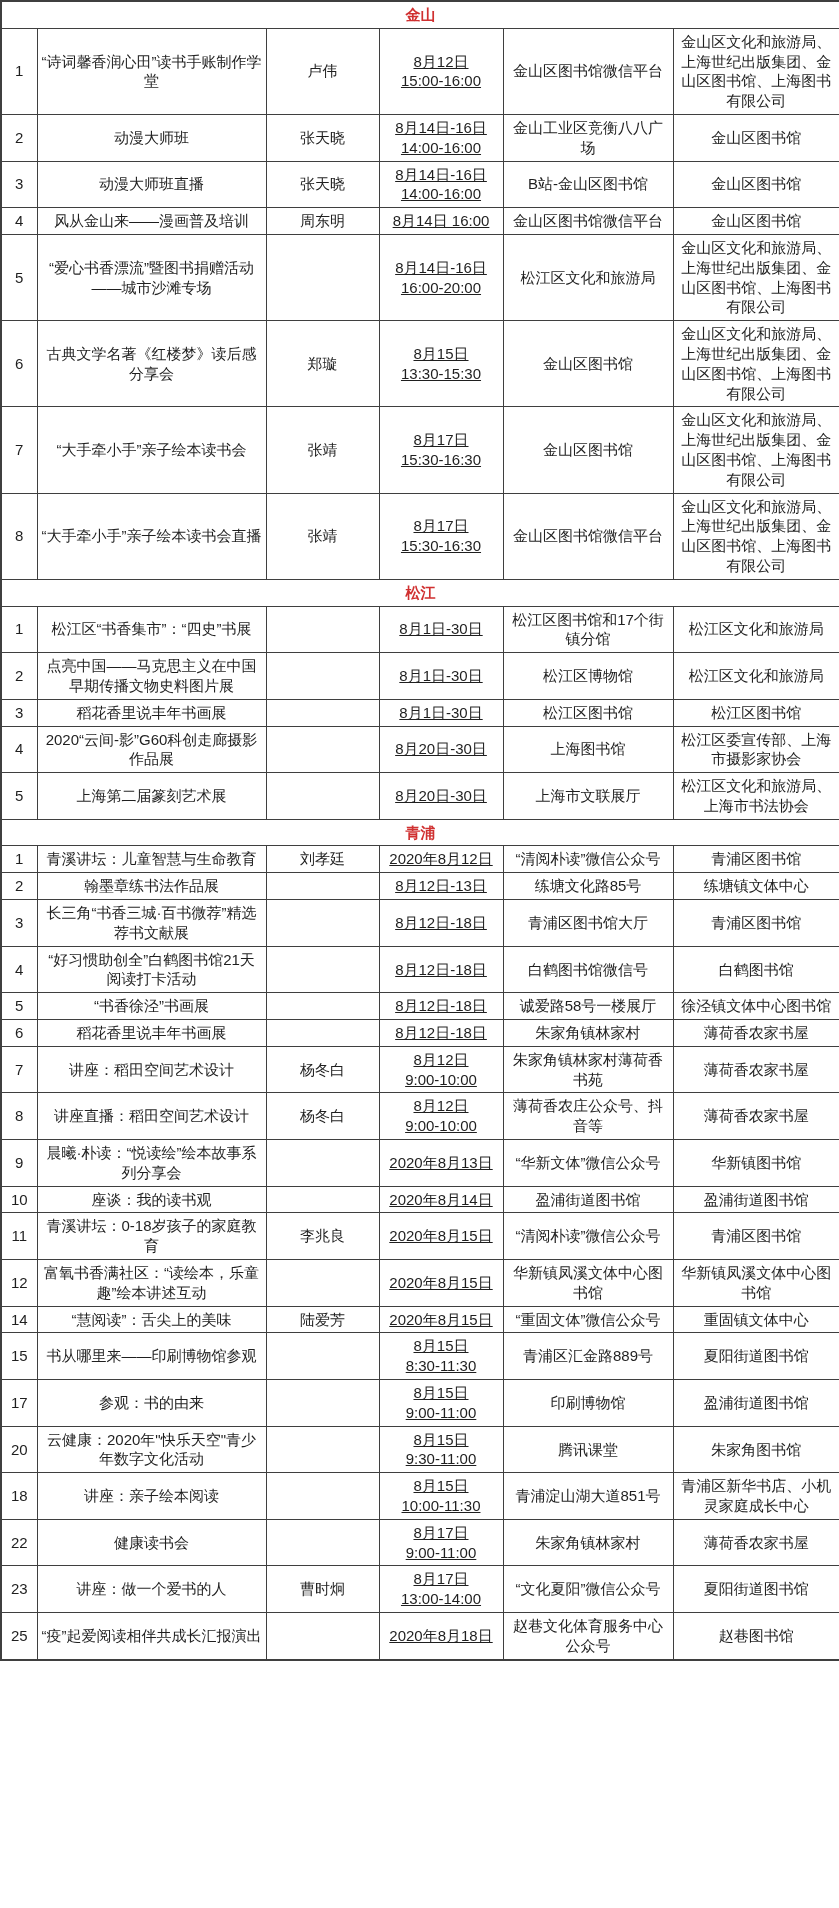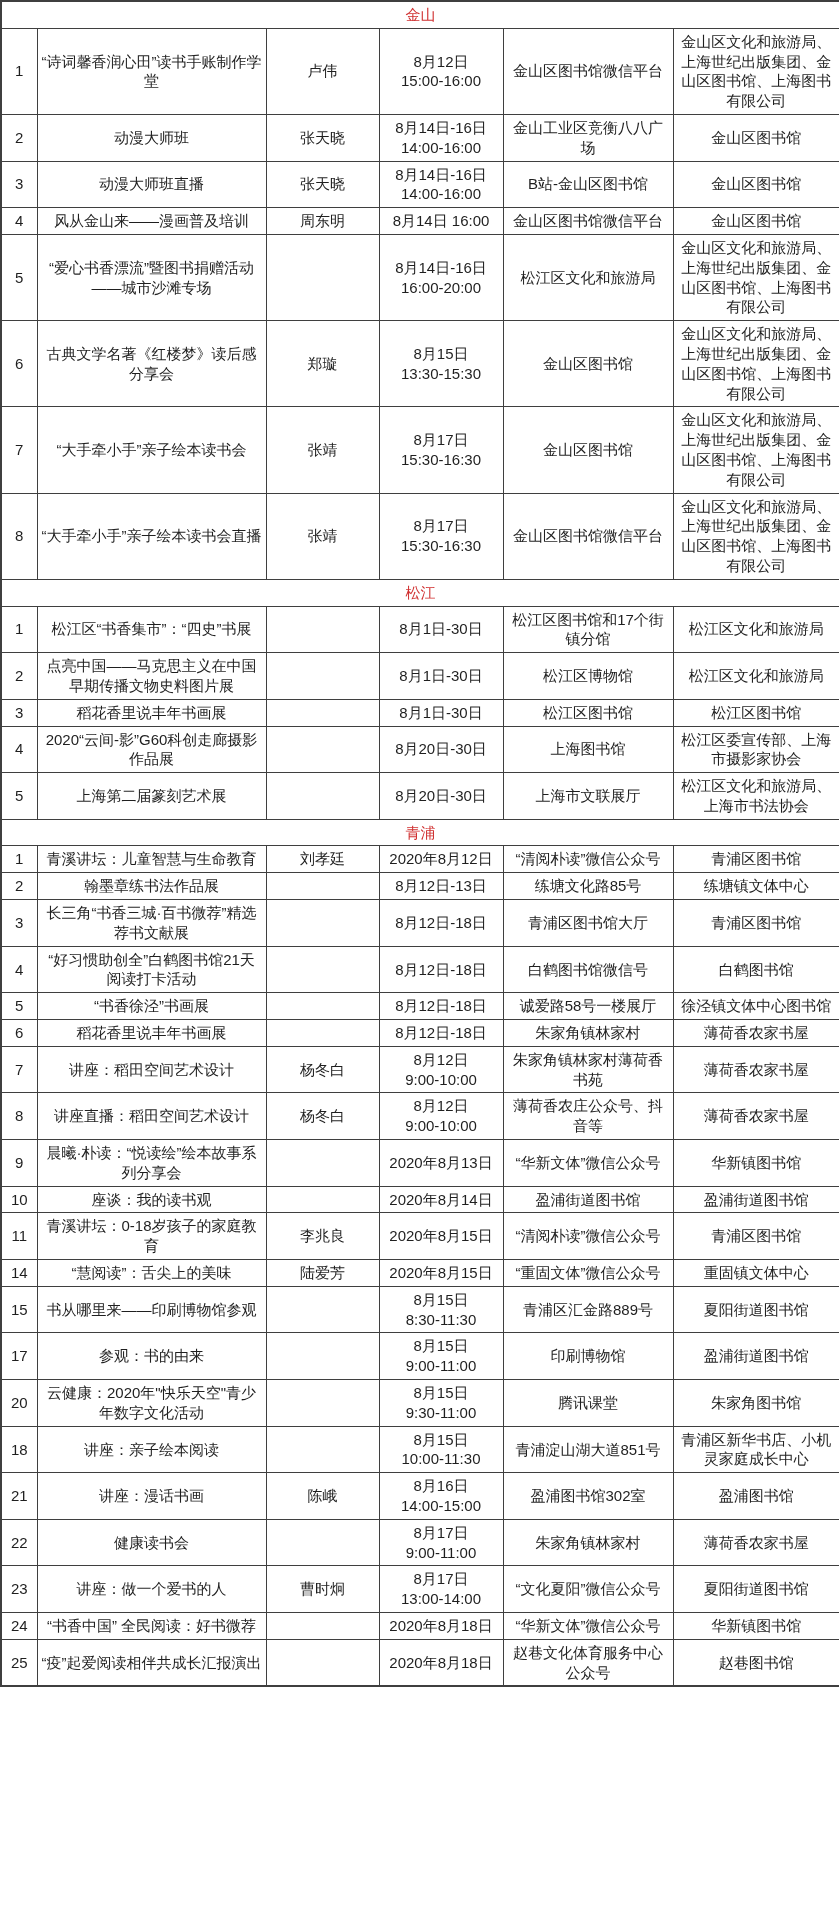--- a/index.html
+++ b/index.html
@@ -27,28 +27,29 @@
     text-align: center;
     vertical-align: middle;
     font-size: 15px;
     line-height: 1.32;
     padding: 3px 4px;
     word-break: break-all;
     overflow-wrap: anywhere;
   }
   td.section-header-cell {
     color: var(--accent-red, #d03030);
-    font-weight: normal;
+    font-weight: bold;
     font-size: 16px;
     padding: 4px 0;
     border-top: 2px solid #3f3f3f;
     border-bottom: 2px solid #3f3f3f;
   }
   td.cell-datetime {
     white-space: pre-line;
+    text-decoration: underline;
   }
   td.cell-no {
     padding: 3px 2px;
   }
 </style>
 </head>
 <body>
 
 <div class="page">
   <table class="events">
@@ -265,20 +266,28 @@
         </tr>
         <tr>
           <td class="cell-no">11</td>
           <td class="cell-title">青溪讲坛：0-18岁孩子的家庭教育</td>
           <td class="cell-speaker">李兆良</td>
           <td class="cell-datetime">2020年8月15日</td>
           <td class="cell-location">“清阅朴读”微信公众号</td>
           <td class="cell-organizer">青浦区图书馆</td>
         </tr>
         <tr>
+          <td class="cell-no">12</td>
+          <td class="cell-title">富氧书香满社区：“读绘本，乐童趣”绘本讲述互动</td>
+          <td class="cell-speaker"></td>
+          <td class="cell-datetime">2020年8月15日</td>
+          <td class="cell-location">华新镇凤溪文体中心图书馆</td>
+          <td class="cell-organizer">华新镇凤溪文体中心图书馆</td>
+        </tr>
+        <tr>
           <td class="cell-no">14</td>
           <td class="cell-title">“慧阅读”：舌尖上的美味</td>
           <td class="cell-speaker">陆爱芳</td>
           <td class="cell-datetime">2020年8月15日</td>
           <td class="cell-location">“重固文体”微信公众号</td>
           <td class="cell-organizer">重固镇文体中心</td>
         </tr>
         <tr>
           <td class="cell-no">15</td>
           <td class="cell-title">书从哪里来——印刷博物馆参观</td>
@@ -307,57 +316,40 @@
           <td class="cell-organizer">朱家角图书馆</td>
         </tr>
         <tr>
           <td class="cell-no">18</td>
           <td class="cell-title">讲座：亲子绘本阅读</td>
           <td class="cell-speaker"></td>
           <td class="cell-datetime">8月15日
 10:00-11:30</td>
           <td class="cell-location">青浦淀山湖大道851号</td>
           <td class="cell-organizer">青浦区新华书店、小机灵家庭成长中心</td>
-        </tr>
-        <tr>
-          <td class="cell-no">21</td>
-          <td class="cell-title">讲座：漫话书画</td>
-          <td class="cell-speaker">陈峨</td>
-          <td class="cell-datetime">8月16日
-14:00-15:00</td>
-          <td class="cell-location">盈浦图书馆302室</td>
-          <td class="cell-organizer">盈浦图书馆</td>
         </tr>
         <tr>
           <td class="cell-no">22</td>
           <td class="cell-title">健康读书会</td>
           <td class="cell-speaker"></td>
           <td class="cell-datetime">8月17日
 9:00-11:00</td>
           <td class="cell-location">朱家角镇林家村</td>
           <td class="cell-organizer">薄荷香农家书屋</td>
         </tr>
         <tr>
           <td class="cell-no">23</td>
           <td class="cell-title">讲座：做一个爱书的人</td>
           <td class="cell-speaker">曹时炯</td>
           <td class="cell-datetime">8月17日
 13:00-14:00</td>
           <td class="cell-location">“文化夏阳”微信公众号</td>
           <td class="cell-organizer">夏阳街道图书馆</td>
         </tr>
         <tr>
-          <td class="cell-no">24</td>
-          <td class="cell-title">“书香中国” 全民阅读：好书微荐</td>
-          <td class="cell-speaker"></td>
-          <td class="cell-datetime">2020年8月18日</td>
-          <td class="cell-location">“华新文体”微信公众号</td>
-          <td class="cell-organizer">华新镇图书馆</td>
-        </tr>
-        <tr>
           <td class="cell-no">25</td>
           <td class="cell-title">“疫”起爱阅读相伴共成长汇报演出</td>
           <td class="cell-speaker"></td>
           <td class="cell-datetime">2020年8月18日</td>
           <td class="cell-location">赵巷文化体育服务中心公众号</td>
           <td class="cell-organizer">赵巷图书馆</td>
         </tr>
       </tbody>
   </table>
 </div>

